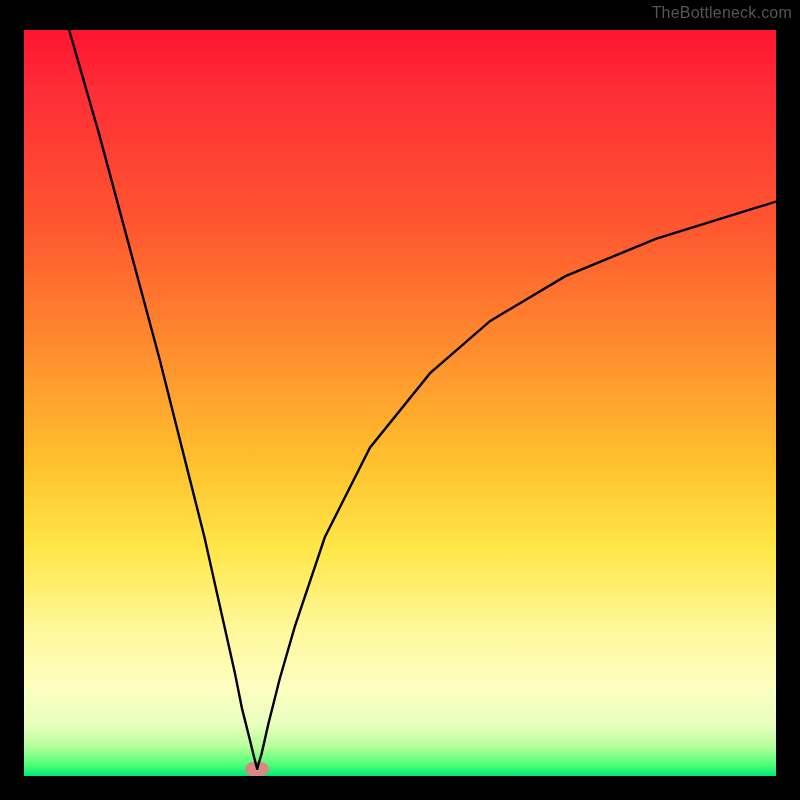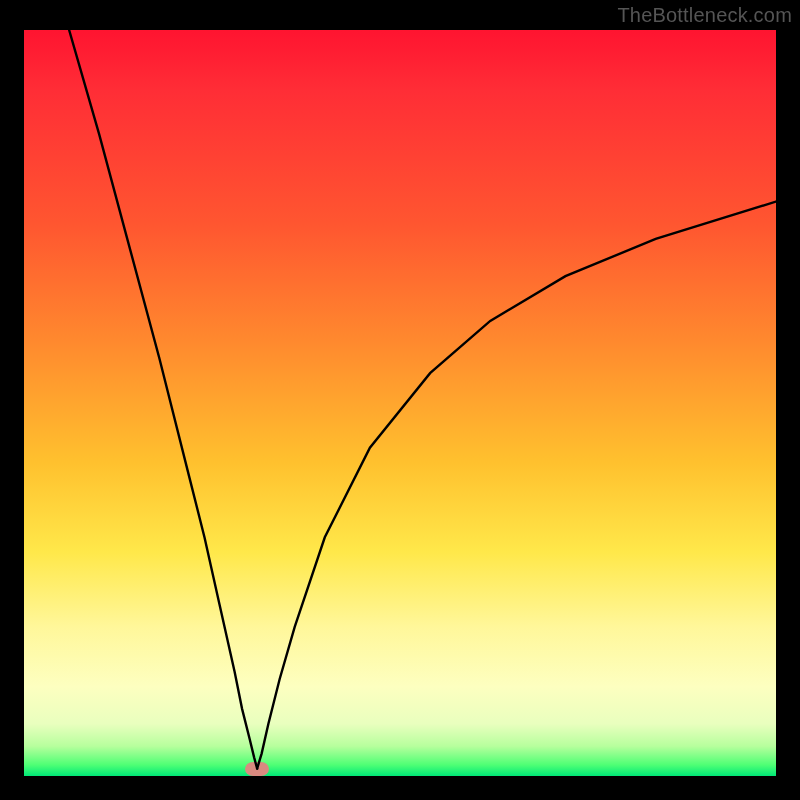--- a/index.html
+++ b/index.html
@@ -9,21 +9,21 @@
     background: #000;
     position: relative;
     font-family: Arial, Helvetica, sans-serif;
     overflow: hidden;
   }
   .watermark {
     position: absolute;
     top: 4px;
     right: 8px;
     color: #555;
-    font-size: 20px;
+    font-size: 16px;
     font-weight: 500;
     z-index: 20;
     letter-spacing: 0.2px;
   }
   .plot-wrap {
     position: absolute;
     left: 24px;
     top: 30px;
     width: 752px;
     height: 746px;

